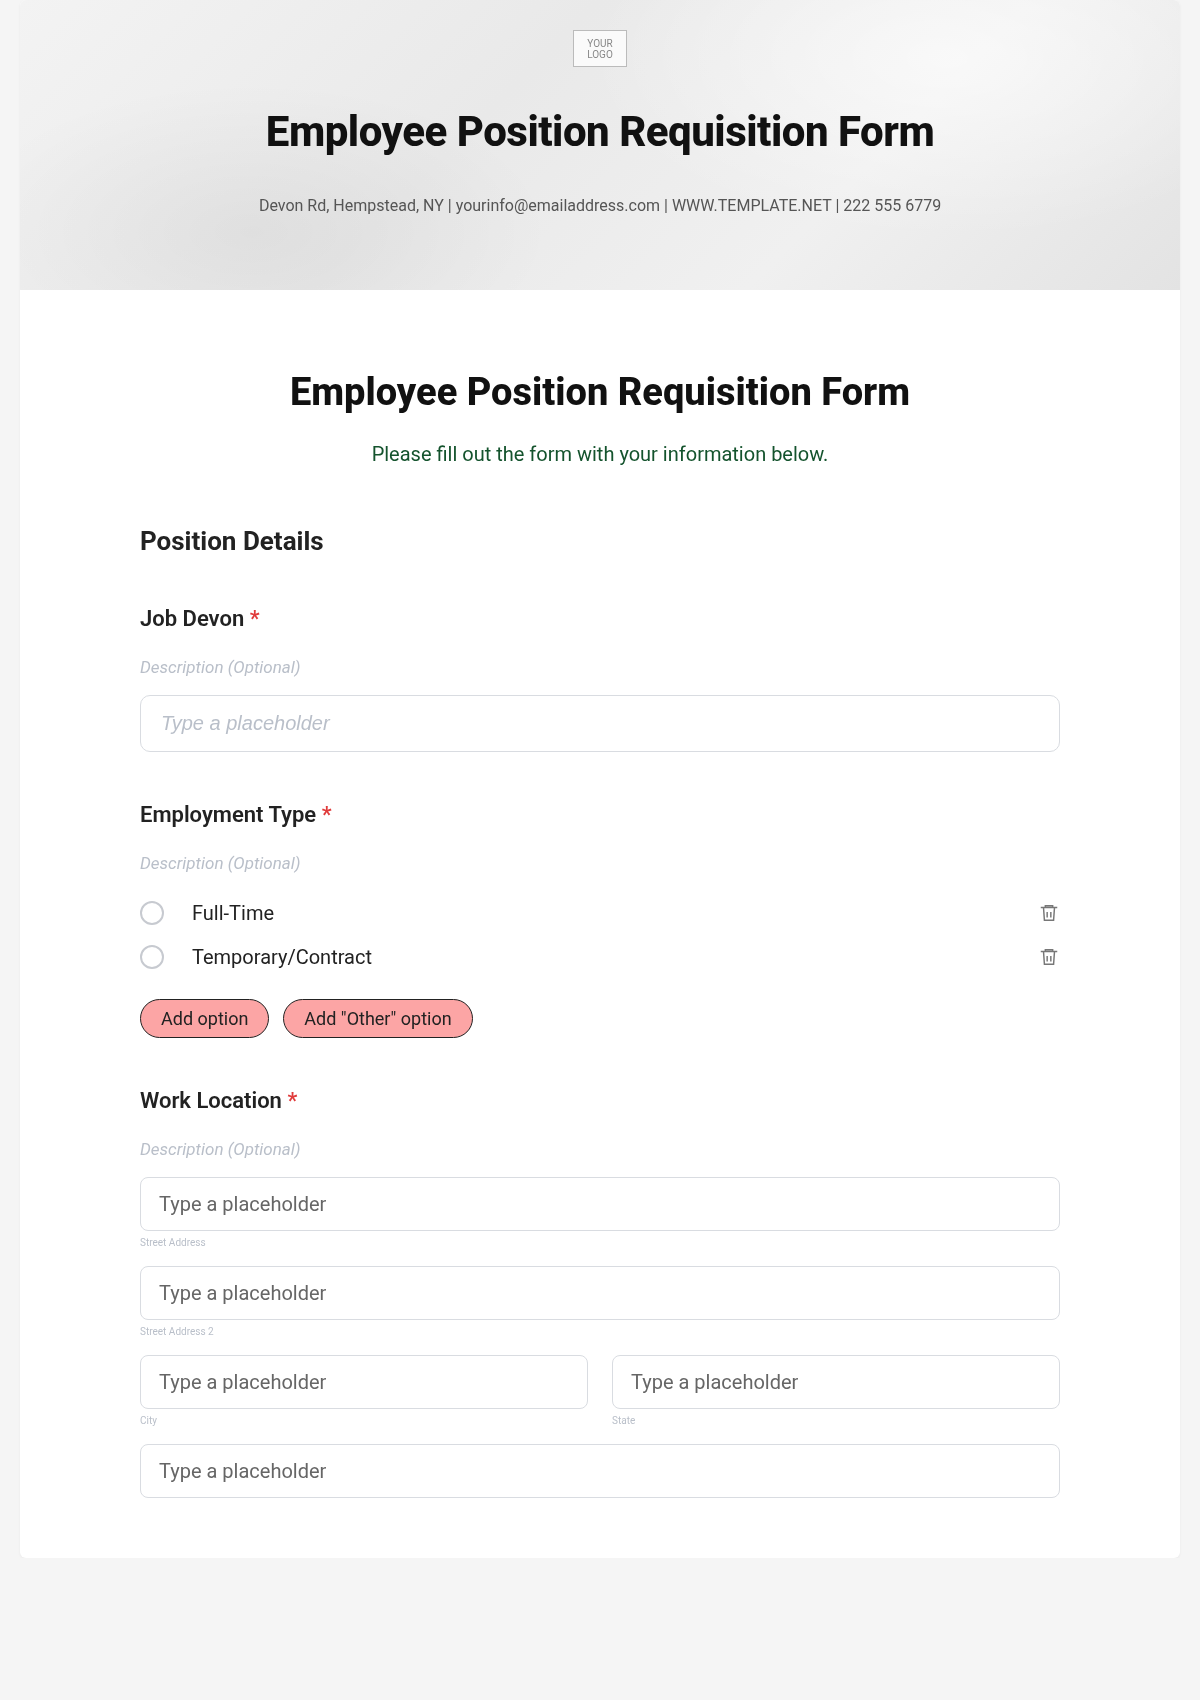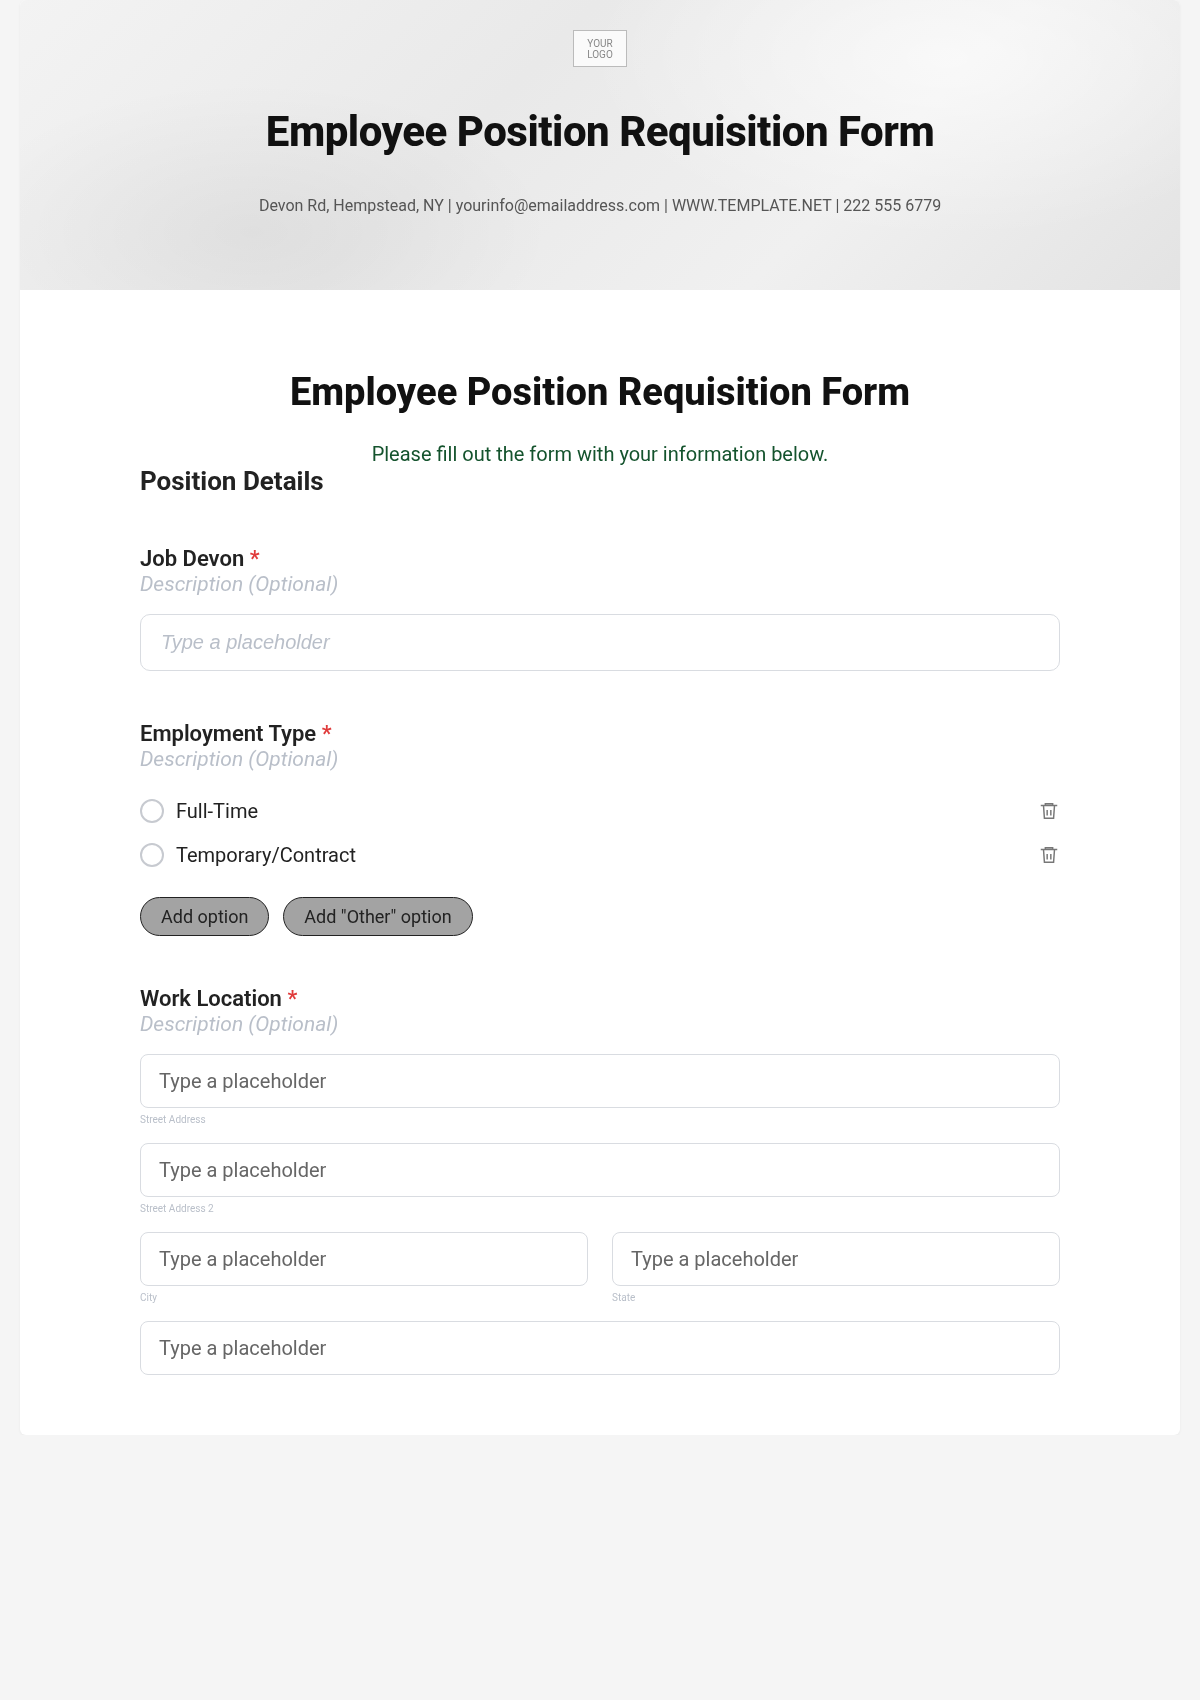--- a/index.html
+++ b/index.html
@@ -45,46 +45,46 @@
     font-size:42px; font-weight:800; letter-spacing:-0.5px;
     margin-top:40px; color:#111;
   }
   .hero .contact {
     position:relative; z-index:1;
     margin-top:40px; font-size:16px; color:#555;
   }
   .content { padding: 80px 120px 60px; }
   .form-title { text-align:center; font-size:38px; font-weight:800; color:#111; }
   .form-sub { text-align:center; font-size:20px; color:#14532d; margin-top:28px; }
-  .section-heading { font-size:26px; font-weight:700; }
+  .section-heading { font-size:26px; font-weight:700; margin-top:60px; }
   .field { margin-top:50px; }
   .field-label { font-size:22px; font-weight:600; color:#222; }
   .req { color:#e03b3b; }
-  .desc-ph { font-size:21px; color:#b9bfc9; font-style:italic; margin-top:1px; }
+  .desc-ph { font-size:17px; color:#b9bfc9; font-style:italic; margin-top:26px; }
   .text-input {
     width:100%; margin-top:18px;
     border:1px solid #d9dce1; border-radius:10px;
     padding:16px 20px; font-size:20px; color:#333;
     font-style:italic; background:#fff;
   }
   .text-input::placeholder { color:#b9bfc9; font-style:italic; }
   .radio-list { margin-top:18px; }
   .radio-row {
     display:flex; align-items:center; justify-content:space-between;
     padding:10px 0;
   }
-  .radio-left { display:flex; align-items:center; gap:12px; }
+  .radio-left { display:flex; align-items:center; gap:28px; }
   .radio-dot {
     width:24px; height:24px; border:2px solid #c7cad0; border-radius:50%; background:#fff;
   }
   .radio-label { font-size:20px; color:#222; }
   .trash { width:22px; height:22px; color:#777; cursor:pointer; }
   .opt-buttons { margin-top:20px; display:flex; gap:14px; }
   .pill-btn {
-    border:1.5px solid #222; background:#a3a3a3; color:#222;
+    border:1.5px solid #222; background:#fca5a5; color:#222;
     border-radius:999px; padding:8px 20px; font-size:18px; cursor:pointer;
     font-family:inherit;
   }
   .addr-input {
     width:100%; border:1px solid #d9dce1; border-radius:8px;
     padding:14px 18px; font-size:20px; color:#333; background:#fff;
     font-family:inherit;
   }
   .addr-input::placeholder { color:#666; }
   .addr-sub { font-size:10px; color:#b9bfc9; margin-top:6px; margin-bottom:18px; }

